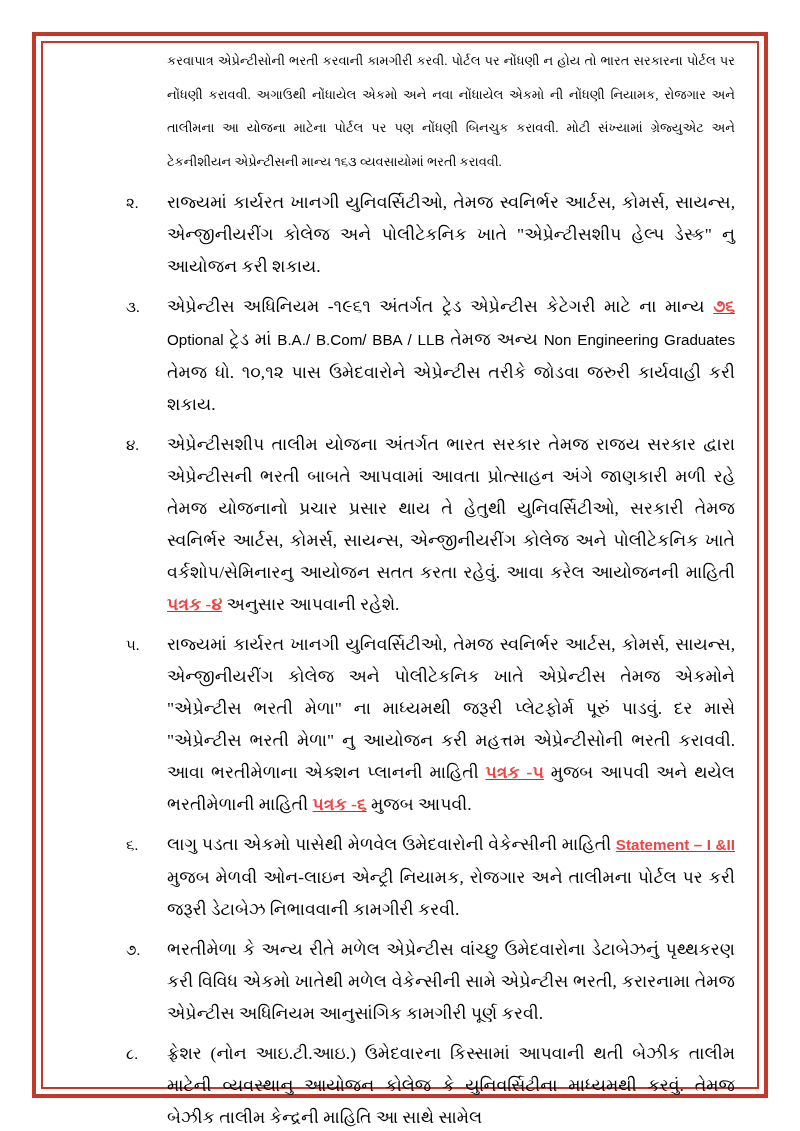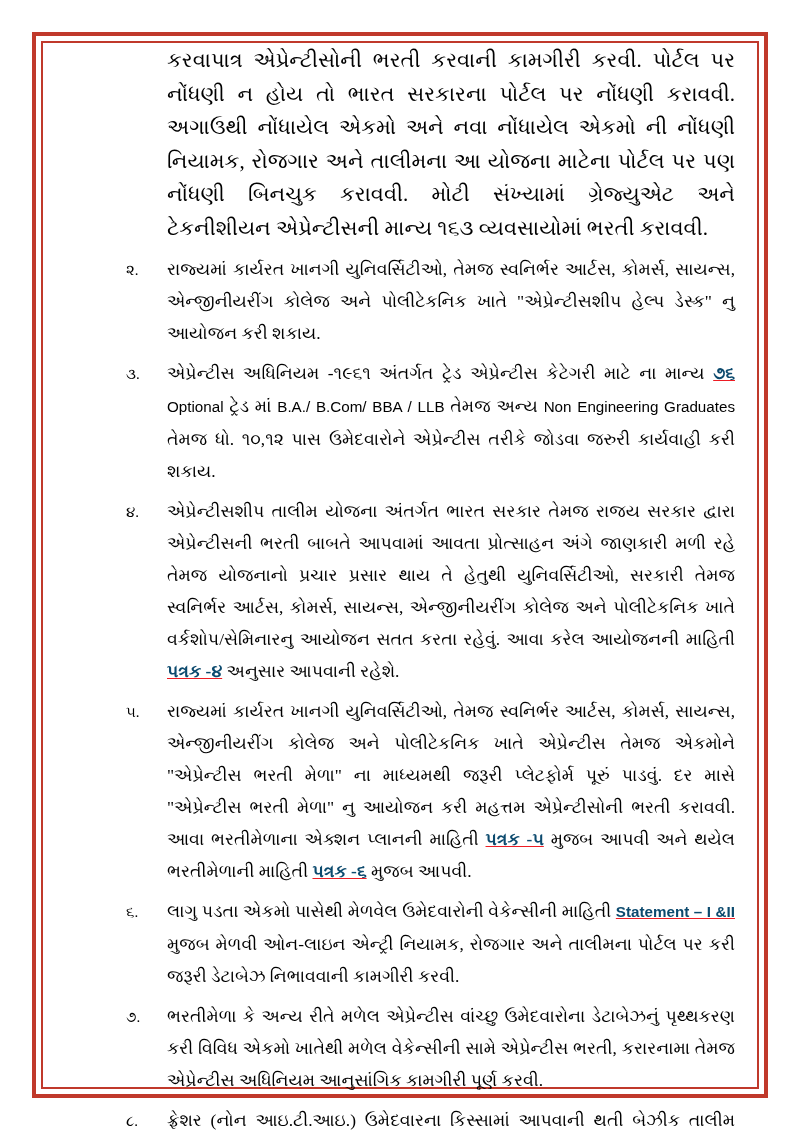--- a/index.html
+++ b/index.html
@@ -40,21 +40,21 @@
     left: 126px;
     top: 44px;
     width: 609px;
   }
   
   .cont-para {
     margin: 0 0 0 41px;
     width: 568px;
     text-align: justify;
     text-justify: inter-word;
-    font-size: 21px;
+    font-size: 13px;
     line-height: 33.5px;
     color: #000000;
   }
   .list-item {
     display: flex;
     align-items: flex-start;
     margin-top: 8px;
   }
   .marker {
     flex: 0 0 41px;
@@ -69,21 +69,21 @@
     width: 568px;
     text-align: justify;
     text-justify: inter-word;
     font-size: 17.4px;
     line-height: 32px;
     color: #000000;
   }
   
   .item-body > span.run { }
   .hl {
-    color: #0c4a6e;
+    color: #ef4444;
     text-decoration: underline;
     text-decoration-color: #ED1C24;
     font-weight: bold;
   }
   .latin {
     font-family: "Liberation Sans", "DejaVu Sans", sans-serif;
     font-size: 15.2px;
     margin-top: 14px;
   }
 </style>

